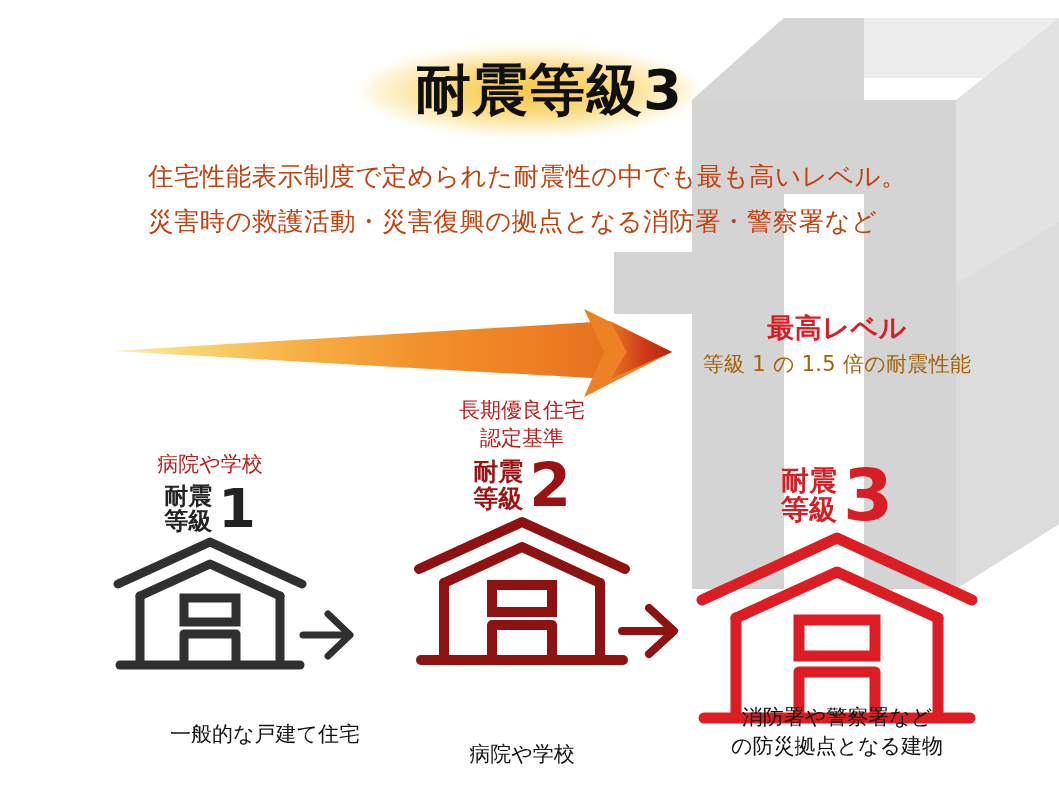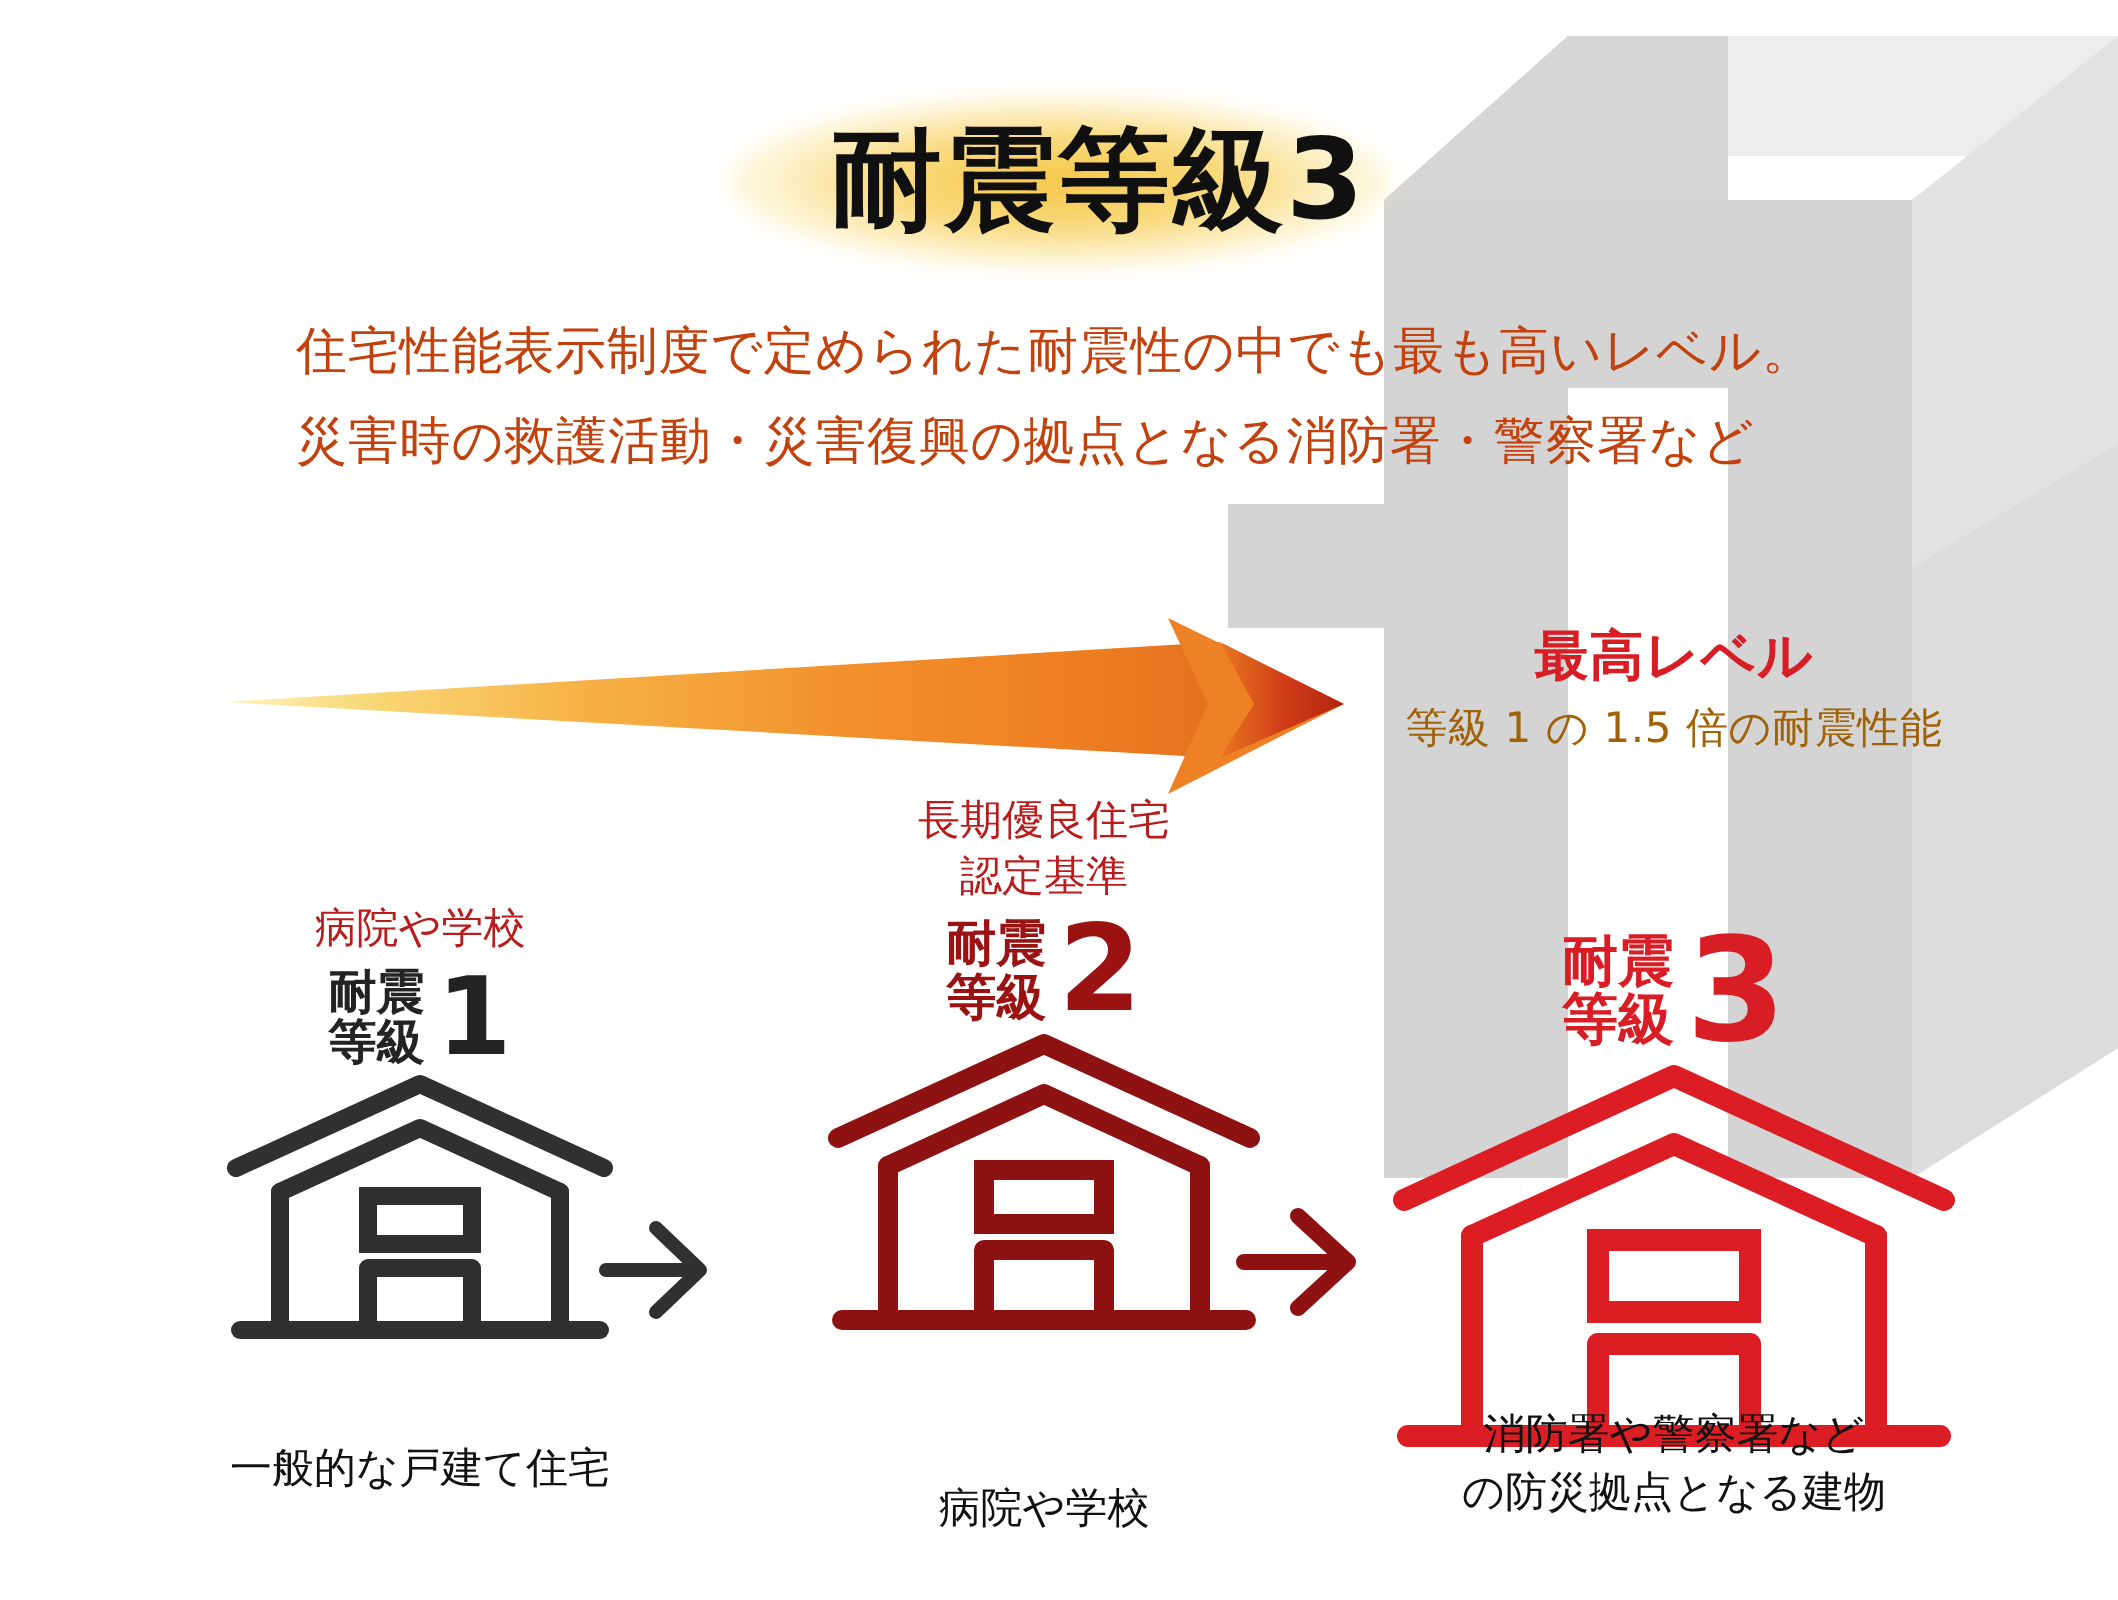--- a/index.html
+++ b/index.html
@@ -98,21 +98,21 @@
   #group-3 .grade-num  { font-size:72px; color:#D81E24; }
 
   .house-svg{ display:block; margin:0 auto; }
 
   
   .step-arrow{ position:absolute; z-index:3; }
   #step-arrow-1{ left:298px; top:604px; }
   #step-arrow-2{ left:618px; top:598px; }
 
   
-  #caption-1{ position:absolute; left:60px;  top:720px; width:300px; z-index:3; text-align:center; }
+  #caption-1{ position:absolute; left:60px;  top:720px; width:300px; z-index:3; text-align:right; }
   #caption-2{ position:absolute; left:372px; top:740px; width:300px; z-index:3; text-align:center; }
   #caption-3{ position:absolute; left:672px; top:703px; width:330px; z-index:3; text-align:center; }
 </style>
 </head>
 <body>
 
 <svg id="watermark-house" viewBox="0 0 463 600" xmlns="http://www.w3.org/2000/svg" aria-hidden="true">
   <defs>
     <linearGradient id="wmLight" x1="0" y1="0" x2="1" y2="0">
       <stop offset="0%" stop-color="#E8E8E8"></stop>

